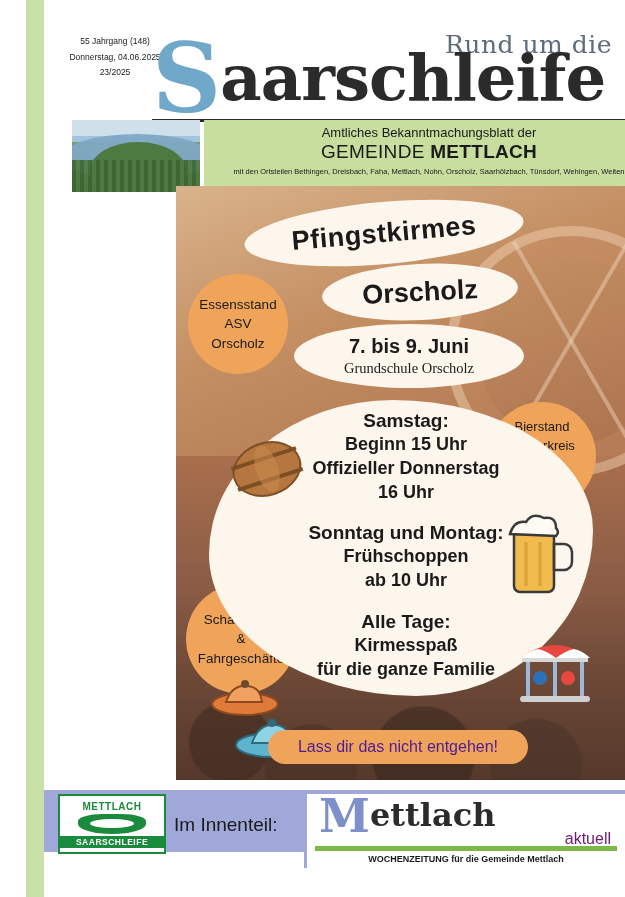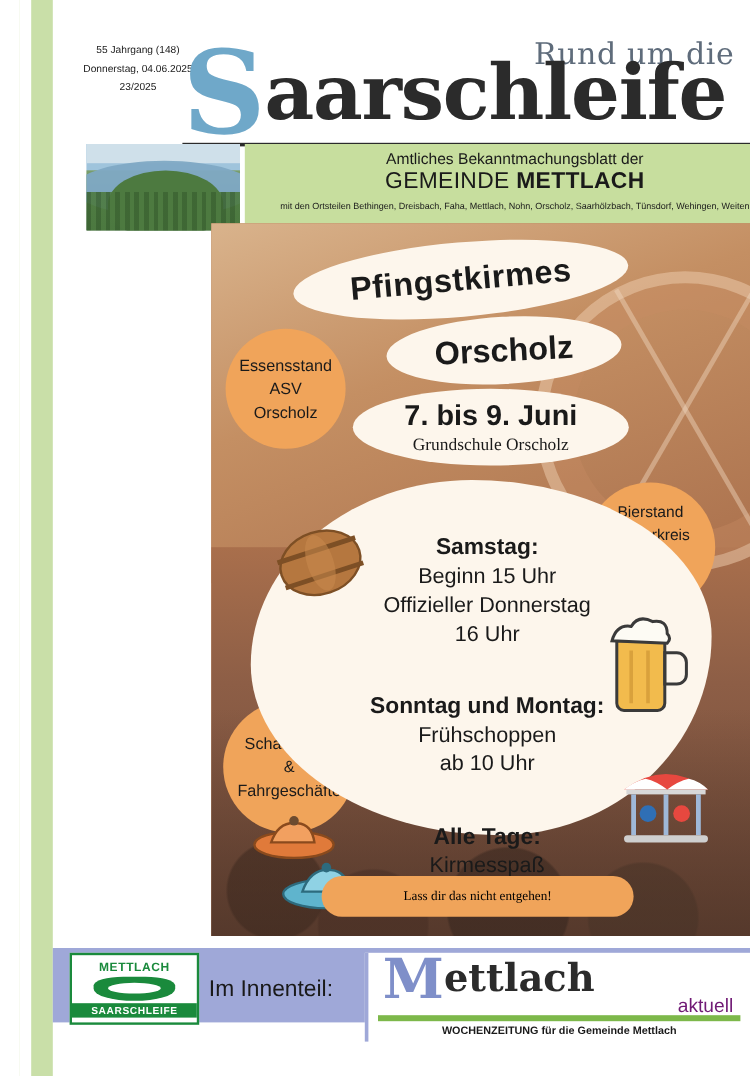--- a/index.html
+++ b/index.html
@@ -218,22 +218,22 @@
     box-shadow: 0 0 0 0 rgba(0,0,0,0);
   }
   .blob-text {
     position: absolute;
     left: 55px; top: 222px;
     width: 350px;
     text-align: center;
     color: #1a1a1a;
   }
   .blob-text .lbl { font-weight: bold; font-size: 19px; }
-  .blob-text .val { font-size: 18px; }
-  .blob-text .grp { margin-bottom: 16px; line-height: 1.32; margin-top: 36px; }
+  .blob-text .val { font-size: 18px; font-weight: bold; }
+  .blob-text .grp { margin-bottom: 16px; line-height: 1.32; }
 
   
   .bubble-title {
     position: absolute;
     background: #fdf6ec;
     border-radius: 50%;
     color: #1a1a1a;
     text-align: center;
     display: flex;
     align-items: center;
@@ -256,21 +256,21 @@
     font-weight: bold;
     transform: rotate(-3deg);
   }
   #datebox {
     left: 118px; top: 138px;
     width: 230px; height: 64px;
     border-radius: 50% / 50%;
     flex-direction: column;
     line-height: 1.25;
   }
-  #datebox .d1 { font-size: 24px; font-weight: bold; }
+  #datebox .d1 { font-size: 20px; font-weight: bold; }
   #datebox .d2 { font-size: 14.5px; font-family: Liberation Serif, serif; }
 
   
   .circle {
     position: absolute;
     background: #f0a45a;
     border-radius: 50%;
     color: #1a1a1a;
     display: flex;
     align-items: center;
@@ -286,23 +286,22 @@
   
   .pill {
     position: absolute;
     left: 92px; top: 544px;
     width: 260px; height: 34px;
     background: #f0a45a;
     border-radius: 17px;
     display: flex;
     align-items: center;
     justify-content: center;
-    font-size: 11px;
-    color: #000000;
-    font-family: Liberation Serif, serif;
+    font-size: 16px;
+    color: #4c1d95;
   }
 
   
   .barrel {
     position: absolute;
     left: 54px; top: 252px;
     width: 74px; height: 62px;
     transform: rotate(-18deg);
   }
   .beer {

